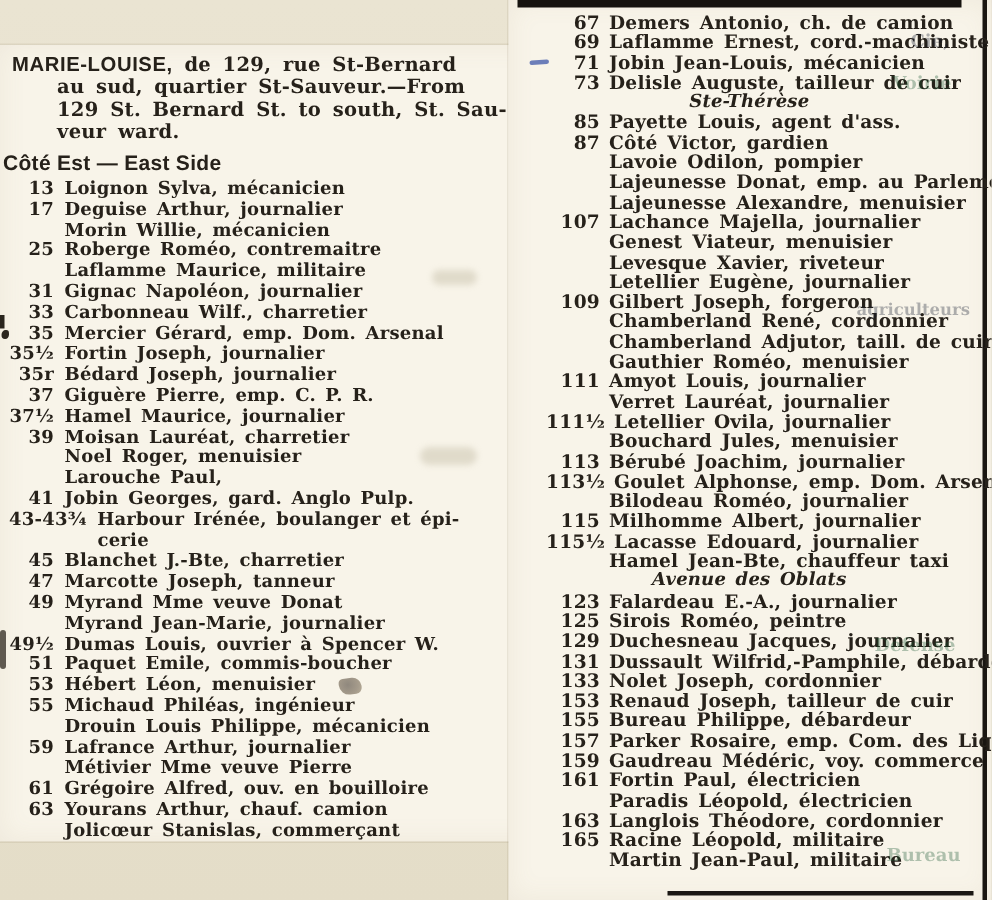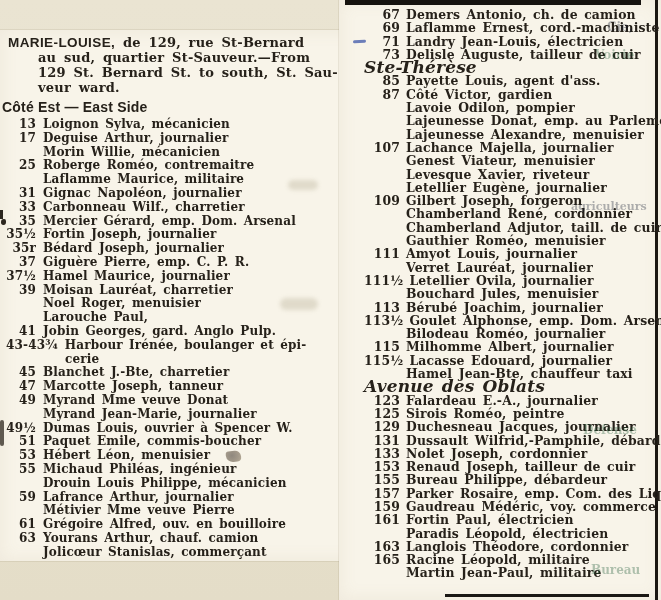--- a/index.html
+++ b/index.html
@@ -23,21 +23,21 @@
   
   .entries{margin-top:2px;padding-left:6px;font-weight:700;}
   #left-panel .entries{font-size:12px;}
   #left-panel .row{height:13.8px;line-height:13.8px;}
   #right-panel .entries{padding-left:25px;padding-top:6px;font-size:12.4px;}
   #right-panel .row{height:13.3px;line-height:13.3px;}
   .row{display:flex;white-space:nowrap;position:relative;word-spacing:2px;letter-spacing:.15px;}
   .num{flex:0 0 auto;min-width:30px;text-align:right;margin-right:7px;}
   #right-panel .num{min-width:36px;margin-right:6px;}
   .row.w .txt{margin-left:22px;}
-  .row.s{display:block;font-style:italic;font-size:17px;}
+  .row.s{display:block;text-align:center;font-style:italic;font-size:12px;}
   #left-panel .row.s,#right-panel .row.s{padding-right:26px;}
 
   
   .mark-dot{position:absolute;left:-5px;top:4px;width:5px;height:6px;background:#2c261e;border-radius:60% 40% 55% 50%;}
   .mark-blue{position:absolute;left:-11px;top:5px;width:13px;height:3px;background:#5368b0;border-radius:2px;transform:rotate(-4deg);opacity:.85;}
   .stamp{display:inline-block;margin-left:16px;width:15px;height:11px;border-radius:3px 6px 4px 7px;
     background:radial-gradient(circle at 40% 40%,#4a4036 0%,#6d5f4c 60%,#8d7d63 100%);opacity:.6;transform:translateY(2px) rotate(-7deg);}
   .bar-top{position:absolute;left:6px;top:0;width:296px;height:5px;background:#16130f;}
   .line-right{position:absolute;right:3px;top:0;bottom:0;width:3px;background:#1a1611;}
   .line-bottom{position:absolute;left:106px;right:12px;bottom:3px;height:3px;background:#1a1713;}
@@ -214,21 +214,21 @@
         <span class="num">67</span>
         <span class="txt">Demers Antonio, ch. de camion</span>
       </div>
       <div class="row e">
         <span class="num">69</span>
         <span class="txt">Laflamme Ernest, cord.-machiniste</span>
       </div>
       <div class="row e">
         <span class="mark-blue"></span>
         <span class="num">71</span>
-        <span class="txt">Landry Jean-Louis, électricien</span>
+        <span class="txt">Jobin Jean-Louis, mécanicien</span>
       </div>
       <div class="row e">
         <span class="num">73</span>
         <span class="txt">Delisle Auguste, tailleur de cuir</span>
       </div>
       <div class="row s"><span class="txt-s">Ste-Thérèse</span></div>
       <div class="row e">
         <span class="num">85</span>
         <span class="txt">Payette Louis, agent d'ass.</span>
       </div>

